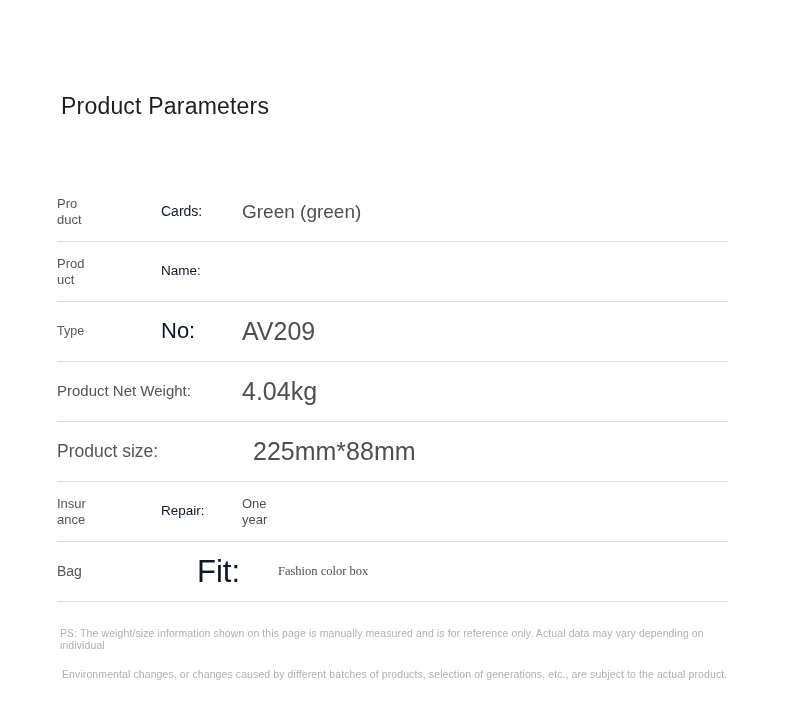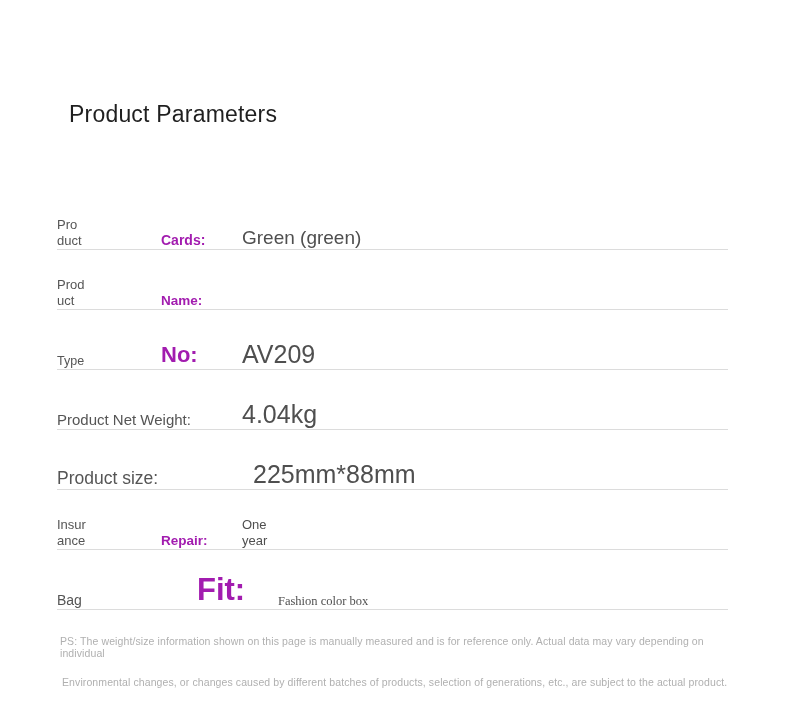--- a/index.html
+++ b/index.html
@@ -15,51 +15,50 @@
     background: #ffffff;
     overflow: hidden;
   }
   .content {
     position: absolute;
     left: 57px;
     top: 0;
     width: 671px;
   }
   .page-title {
-    margin: 12px;
+    margin: 4px;
     padding-top: 89px;
     font-size: 23px;
     font-weight: 400;
     color: #1f1f1f;
     letter-spacing: 0.2px;
   }
   .param-table {
     margin-top: 62px;
   }
   .row {
     display: flex;
-    align-items: flex-end;
+    align-items: center;
     height: 60px;
     border-bottom: 1px solid #dcdcdc;
     box-sizing: border-box;
   }
   .cell {
     white-space: pre-line;
     line-height: 1.22;
   }
   .cell.name {
     width: 104px;
     flex: 0 0 104px;
     color: #555555;
   }
   .cell.key {
     width: 81px;
     flex: 0 0 81px;
-    color: #a21caf;
-    font-weight: bold;
+    color: #0f172a;
   }
   .cell.value {
     flex: 1;
     color: #4f4f4f;
   }
   
   .r1 .name { font-size: 13px; }
   .r1 .key  { font-size: 14px; }
   .r1 .value{ font-size: 19px; }
   .r2 .name { font-size: 13px; }

